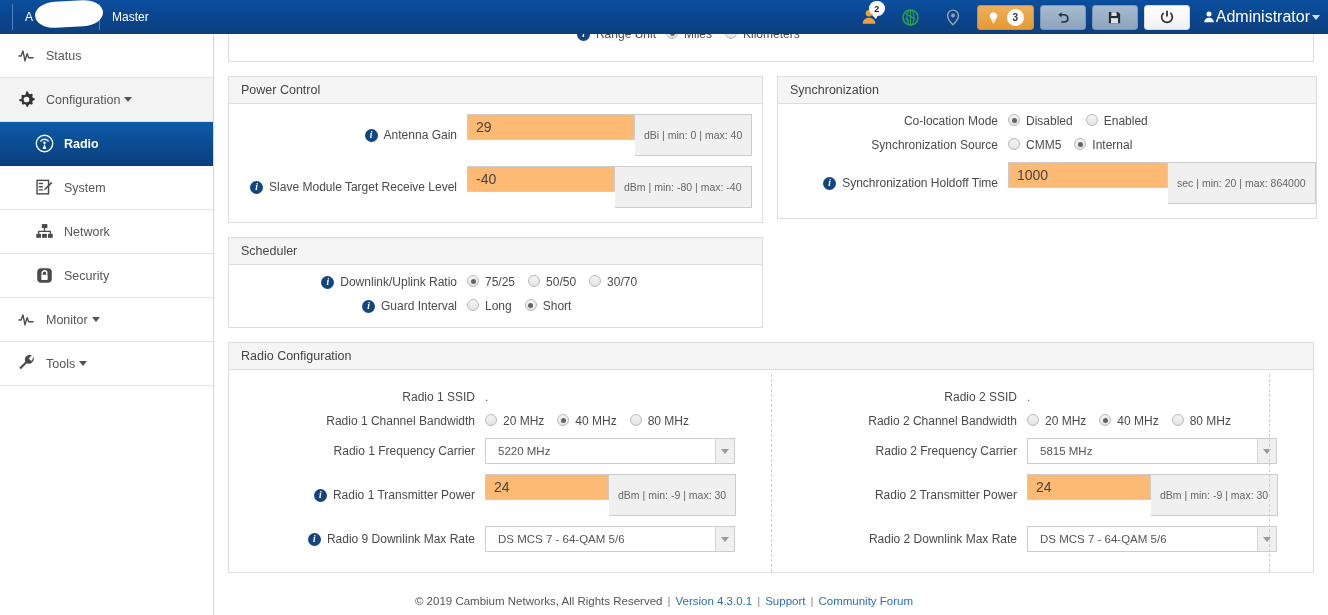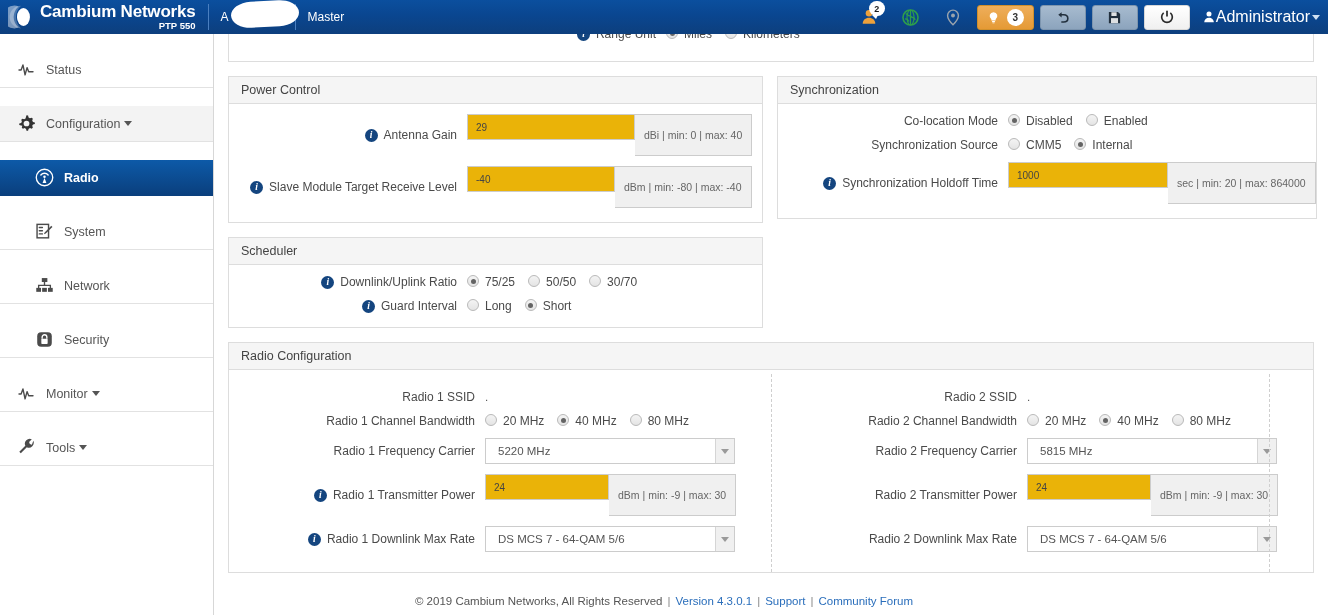--- a/index.html
+++ b/index.html
@@ -128,28 +128,27 @@
   
   .shell { display: flex; height: 581px; }
 
   
   .sidebar {
     width: 214px; flex: 0 0 214px;
     background: #ffffff;
     border-right: 1px solid #d7d7d7;
   }
   .nav-item {
-    height: 36px;
+    height: 44px;
     display: flex; align-items: center;
     padding-left: 14px;
     border-bottom: 1px solid #e2e2e2;
     color: #555; font-size: 12.5px;
     cursor: pointer;
     background: #ffffff;
-    margin-top: 18px;
   }
   .nav-item .nav-ico {
     width: 24px; height: 20px; margin-right: 8px;
     display: flex; align-items: center; justify-content: center;
     flex: 0 0 auto;
   }
   .nav-item.sub { padding-left: 32px; }
   .nav-item.group { background: #f3f3f3; }
   .nav-item.active {
     background: linear-gradient(to bottom,#0d5aa8,#0a3f7d);
@@ -206,22 +205,22 @@
     display: inline-flex; align-items: center; justify-content: center;
     font-family: "Liberation Serif", serif;
     flex: 0 0 auto;
   }
 
   
   .input-group { display: flex; align-items: stretch; }
   .txt {
     height: 26px;
     border: 1px solid #cccccc;
-    background: #eab308;
-    font-size: 10px; color: #444;
+    background: #fdba74;
+    font-size: 14px; color: #444;
     padding: 0 8px;
     font-family: "Liberation Sans", sans-serif;
     outline: none;
   }
   .addon {
     height: 42px;
     border: 1px solid #cccccc;
     border-left: none;
     background: #f0f0f0;
     font-size: 10.5px; color: #666;
@@ -295,31 +294,20 @@
     font-size: 11.5px; color: #555;
   }
   .footer a { color: #2a6ebb; text-decoration: none; }
   .footer .sep { color: #888; margin: 0 5px; }
 </style>
 </head>
 <body>
 
 <div class="topbar">
 
-  <div class="brand">
-    <svg class="brand-logo" viewBox="0 0 32 32">
-      <path d="M16 2 A14 14 0 1 0 16 30 A19 19 0 0 1 16 2 Z" fill="#ffffff" opacity="0.25"></path>
-      <path d="M13 3 A14 14 0 1 0 13 29 A17 17 0 0 1 13 3 Z" fill="#ffffff" opacity="0.45"></path>
-      <ellipse cx="19" cy="16" rx="8" ry="11" fill="#ffffff"></ellipse>
-    </svg>
-    <div class="brand-text">
-      <div class="brand-name">Cambium Networks</div>
-      <div class="brand-model">PTP 550</div>
-    </div>
-  </div>
 
   <div class="hdr-divider"></div>
 
   <div class="hdr-sitename">
     <span>A</span>
     <span class="redact-blob"></span>
   </div>
 
   <div class="hdr-divider"></div>
 
@@ -683,21 +671,21 @@
             </div>
             <div class="input-group">
               <input class="txt" style="width: 124px;" value="24">
               <span class="addon">dBm | min: -9 | max: 30</span>
             </div>
           </div>
 
           <div class="row">
             <div class="lbl" style="width:256px;">
               <span class="info-ico">i</span>
-              <span>Radio 1 Downlink Max Rate</span>
+              <span>Radio 9 Downlink Max Rate</span>
             </div>
             <div class="sel" style="width:250px;">
               <span class="sel-val">DS MCS 7 - 64-QAM 5/6</span>
               <span class="sel-arrow">
                   <i></i>
                 </span>
             </div>
           </div>
         </div>
 

